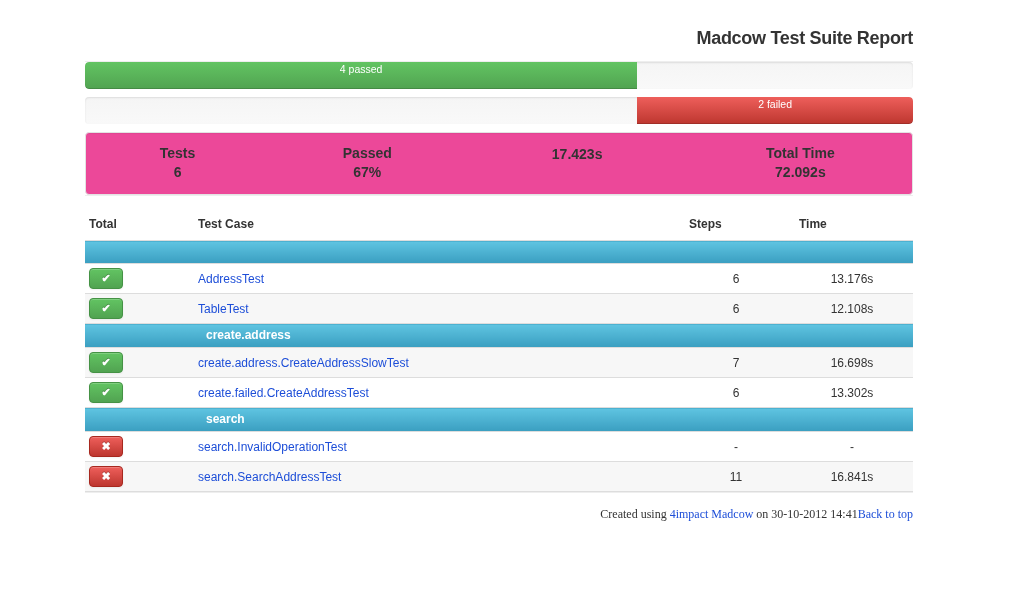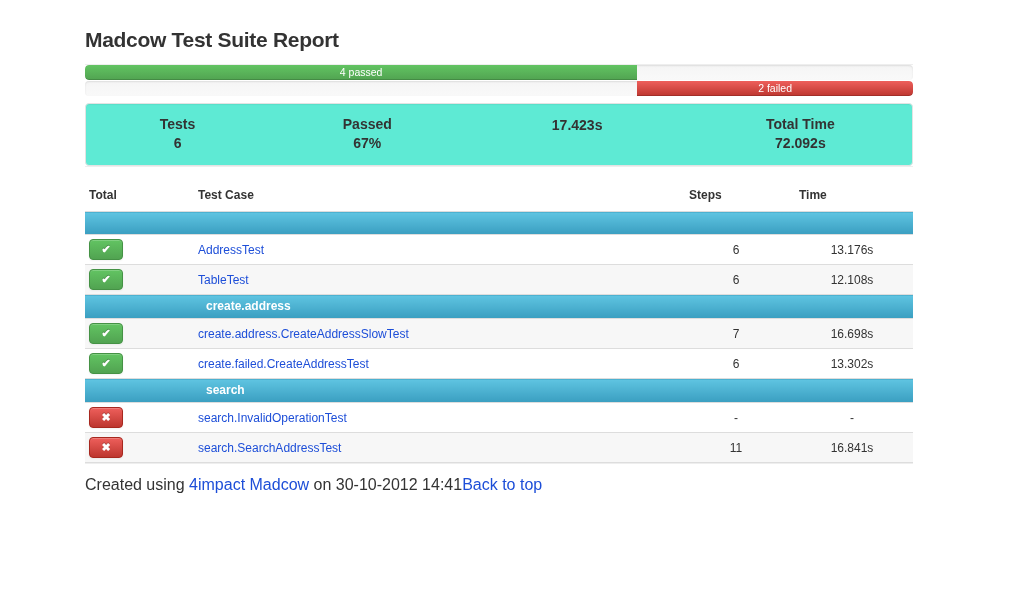--- a/index.html
+++ b/index.html
@@ -7,57 +7,58 @@
   body {
     font-family: "Liberation Sans", sans-serif;
     color: #333;
     width: 1024px;
     height: 597px;
     overflow: hidden;
   }
   .container { width: 828px; margin-left: 85px; padding-top: 28px; }
 
   .page-title {
-    font-size: 21px;
+    font-size: 18px;
     font-weight: bold;
     color: #333;
     margin: 0 0 12px 0;
     letter-spacing: -0.3px;
+    text-align: right;
   }
   hr.rule { border: 0; border-top: 1px solid #eeeeee; margin: 0; }
   .rule-title { margin-bottom: 10px; }
   .rule-mid { margin-top: 28px; }
   .rule-footer { margin-top: 26px; }
 
   
   .progress-track {
-    height: 15px;
+    height: 27px;
     background: #f7f7f7;
     background: linear-gradient(#f5f5f5, #f9f9f9);
     border-radius: 4px;
     box-shadow: inset 0 1px 2px rgba(0,0,0,0.1);
     overflow: hidden;
-    margin-bottom: 1px;
+    margin-bottom: 8px;
   }
   .progress-fill {
     height: 100%;
     color: #fff;
     font-size: 10.5px;
     line-height: 15px;
     text-align: center;
     border-radius: 4px 0 0 4px;
     box-shadow: inset 0 -1px 0 rgba(0,0,0,0.15);
   }
   .fill-passed { width: 66.7%; background: linear-gradient(#62c462, #51a351); }
   .fill-failed { width: 33.3%; margin-left: 66.7%; background: linear-gradient(#ee5f5b, #bd362f); border-radius: 0 4px 4px 0; }
 
   
   .summary-well {
     margin-top: 7px;
-    background: #5eead4;
+    background: #ec4899;
     border: 1px solid #e3e3e3;
     border-radius: 4px;
     box-shadow: inset 0 1px 1px rgba(0,0,0,0.05);
     display: flex;
     padding: 11px 0 12px 0;
   }
   .stat { flex: 1; text-align: center; }
   .stat:first-child { flex: 0.82; }
   .stat:nth-child(2) { flex: 0.88; }
   .stat-label { font-size: 14px; font-weight: bold; line-height: 18px; }
@@ -108,21 +109,21 @@
     font-family: "Liberation Sans", sans-serif;
     box-shadow: inset 0 1px 0 rgba(255,255,255,0.2), 0 1px 2px rgba(0,0,0,0.05);
     text-shadow: 0 -1px 0 rgba(0,0,0,0.25);
   }
   .btn-passed { background: linear-gradient(#62c462, #51a351); border: 1px solid #459245; }
   .btn-failed { background: linear-gradient(#ee5f5b, #bd362f); border: 1px solid #a7281f; }
 
   a.link { color: #1d4ed8; text-decoration: none; }
 
   
-  .footer { display: flex; justify-content: flex-start; margin-top: 13px; font-size: 16px; line-height: 16px; }
+  .footer { display: flex; justify-content: flex-end; margin-top: 13px; font-size: 12px; line-height: 16px; font-family: Liberation Serif, serif; }
 </style>
 </head>
 <body>
 
 <div class="container">
 
   <h1 class="page-title">Madcow Test Suite Report</h1>
   <hr class="rule rule-title">
 
   <div class="progress-track">

